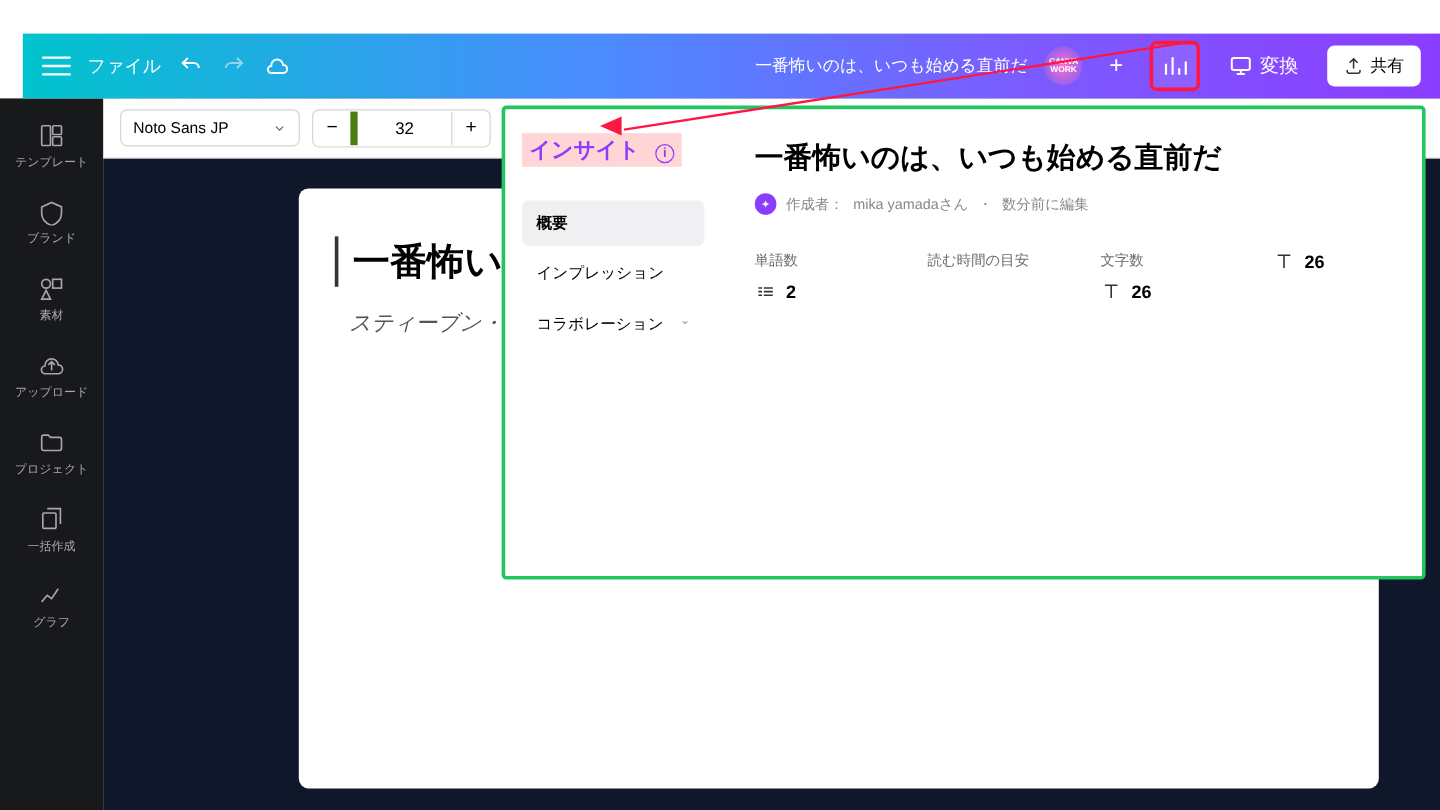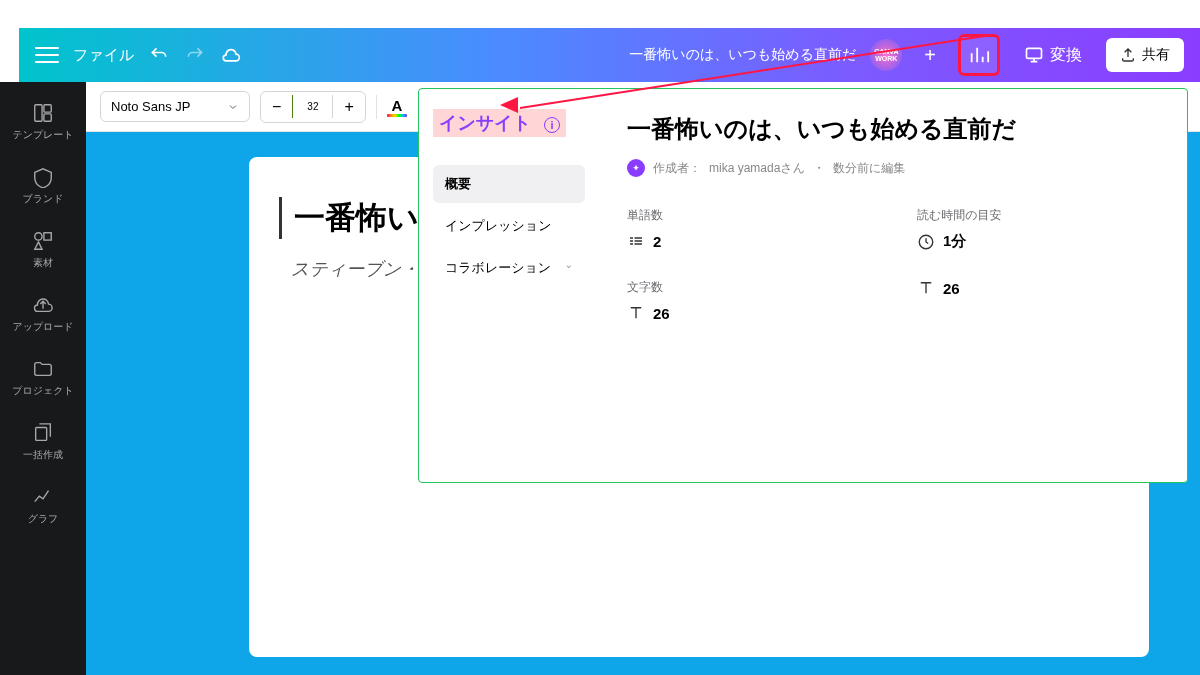--- a/index.html
+++ b/index.html
@@ -20,52 +20,52 @@
 .convert-btn { display: flex; align-items: flex-start; gap: 6px; color: #fff; padding: 6px 10px; cursor: pointer; }
 .convert-btn svg { width: 20px; height: 20px; fill: #fff; }
 .share-btn { background: #fff; border-radius: 6px; padding: 8px 14px; display: flex; align-items: center; gap: 6px; cursor: pointer; font-size: 14px; font-weight: 500; }
 .share-btn svg { width: 16px; height: 16px; stroke: #333; fill: none; stroke-width: 2; }
 
 .main { display: flex; height: calc(675px - 82px); }
 .sidebar { width: 86px; background: #18191b; display: flex; flex-direction: column; padding-top: 8px; }
 .side-item { display: flex; flex-direction: column; align-items: center; padding: 12px 4px; gap: 4px; color: #a8a8ab; cursor: pointer; font-size: 10px; }
 .side-item svg { width: 22px; height: 22px; stroke: currentColor; fill: none; stroke-width: 1.5; }
 
-.editor { flex: 1; background: #0ea5e9; position: relative; }
+.editor { flex: 1; background: #0f172a; position: relative; }
 .toolbar { height: 50px; background: #fff; display: flex; align-items: center; padding: 0 14px; gap: 10px; border-bottom: 1px solid #e5e5e5; }
 .font-select { border: 1px solid #d5d5d8; border-radius: 6px; padding: 7px 10px; display: flex; align-items: center; justify-content: space-between; width: 150px; cursor: pointer; font-size: 13px; }
 .size-group { display: flex; align-items: center; border: 1px solid #d5d5d8; border-radius: 6px; overflow: hidden; }
 .size-btn { padding: 6px 11px; cursor: pointer; font-size: 16px; }
-.size-val { padding: 6px 14px; font-size: 10px; border-left: 1px solid #4d7c0f; border-right: 1px solid #d5d5d8; }
+.size-val { padding: 6px 31px; font-size: 14px; border-left: 6px solid #4d7c0f; border-right: 1px solid #d5d5d8; }
 .tool-divider { width: 1px; height: 24px; background: #e2e2e5; }
 .color-btn { display: flex; flex-direction: column; align-items: center; cursor: pointer; }
 .color-btn .a { font-size: 15px; font-weight: 600; }
 .color-btn .bar { width: 20px; height: 3px; background: linear-gradient(90deg, #ff0080, #ff8c00, #ffd700, #00ff00, #00bfff, #8a2be2); border-radius: 1px; }
 .bold-btn { font-weight: 800; font-size: 16px; cursor: pointer; padding: 4px 6px; }
 
 .canvas-doc { position: absolute; left: 163px; top: 75px; width: 900px; background: #fff; border-radius: 8px; padding: 40px 30px; min-height: 500px; }
 .doc-heading { font-size: 31px; font-weight: 800; border-left: 3px solid #333; padding-left: 12px; margin-bottom: 18px; }
 .doc-sub { font-size: 18px; font-style: italic; font-family: serif; color: #555; padding-left: 12px; }
 
-.insight-panel { position: absolute; left: 418px; top: 88px; width: 770px; height: 395px; background: #fff; border: 1px solid #22c55e; border-radius: 4px; display: flex; z-index: 20; }
+.insight-panel { position: absolute; left: 418px; top: 88px; width: 770px; height: 395px; background: #fff; border: 3px solid #22c55e; border-radius: 4px; display: flex; z-index: 20; }
 .insight-left { width: 180px; padding: 20px 14px; }
 .insight-title { color: #8b3dff; font-size: 18px; font-weight: 600; background: #ffd5d5; padding: 2px 6px; display: inline-block; position: relative; }
 .insight-title .info { display: inline-block; margin-left: 8px; width: 16px; height: 16px; border: 1.5px solid #8b3dff; border-radius: 50%; text-align: center; font-size: 11px; line-height: 14px; }
 .arrow { position: absolute; left: 500px; top: 97px; z-index: 25; }
 .arrow-line { position: absolute; left: 520px; top: 107px; width: 475px; height: 2px; background: #ff1744; z-index: 24; transform-origin: left; transform: rotate(-8.8deg); }
 .arrow-head { width: 0; height: 0; border-top: 8px solid transparent; border-bottom: 8px solid transparent; border-right: 18px solid #ff1744; }
 .insight-nav { margin-top: 28px; display: flex; flex-direction: column; gap: 4px; }
 .nav-item { padding: 10px 12px; font-size: 13px; border-radius: 6px; cursor: pointer; display: flex; align-items: flex-start; justify-content: space-between; }
 .nav-item.active { background: #f0f0f2; font-weight: 600; }
 .nav-item .chev { font-size: 10px; color: #999; }
 .insight-right { flex: 1; padding: 24px 28px; }
 .insight-heading { font-size: 24px; font-weight: 800; margin-bottom: 14px; }
 .insight-meta { display: flex; align-items: center; gap: 8px; font-size: 12px; color: #888; margin-bottom: 30px; }
 .meta-avatar { width: 18px; height: 18px; border-radius: 50%; background: #8b3dff; display: flex; align-items: center; justify-content: center; color: #fff; font-size: 9px; }
-.stats-grid { display: grid; grid-template-columns: 1fr 1fr; gap: 28px 48px; }
+.stats-grid { display: grid; grid-template-columns: 1fr 1fr 1fr 1fr; gap: 28px 48px; }
 .stat { }
 .stat-label { font-size: 12px; color: #6b6b70; margin-bottom: 8px; }
 .stat-val { display: flex; align-items: center; gap: 8px; font-size: 15px; font-weight: 700; }
 .stat-val svg { width: 18px; height: 18px; stroke: #333; fill: none; stroke-width: 1.8; }
 </style>
 </head>
 <body>
 
 <div class="topbar">
   <div class="hamburger">
@@ -225,27 +225,20 @@
         <div class="stat-label">単語数</div>
         <div class="stat-val">
             <svg viewBox="0 0 24 24">
               <path d="M4 8h4M4 12h4M4 16h4M10 8h10M10 12h10M10 16h10"></path>
             </svg>
             <span>2</span>
           </div>
       </div>
       <div class="stat">
         <div class="stat-label">読む時間の目安</div>
-        <div class="stat-val">
-            <svg viewBox="0 0 24 24">
-              <circle cx="12" cy="12" r="9"></circle>
-              <path d="M12 7v5l3 2"></path>
-            </svg>
-            <span>1分</span>
-          </div>
       </div>
       <div class="stat">
         <div class="stat-label">文字数</div>
         <div class="stat-val">
             <svg viewBox="0 0 24 24">
               <path d="M5 5h14M12 5v14"></path>
             </svg>
             <span>26</span>
           </div>
       </div>

